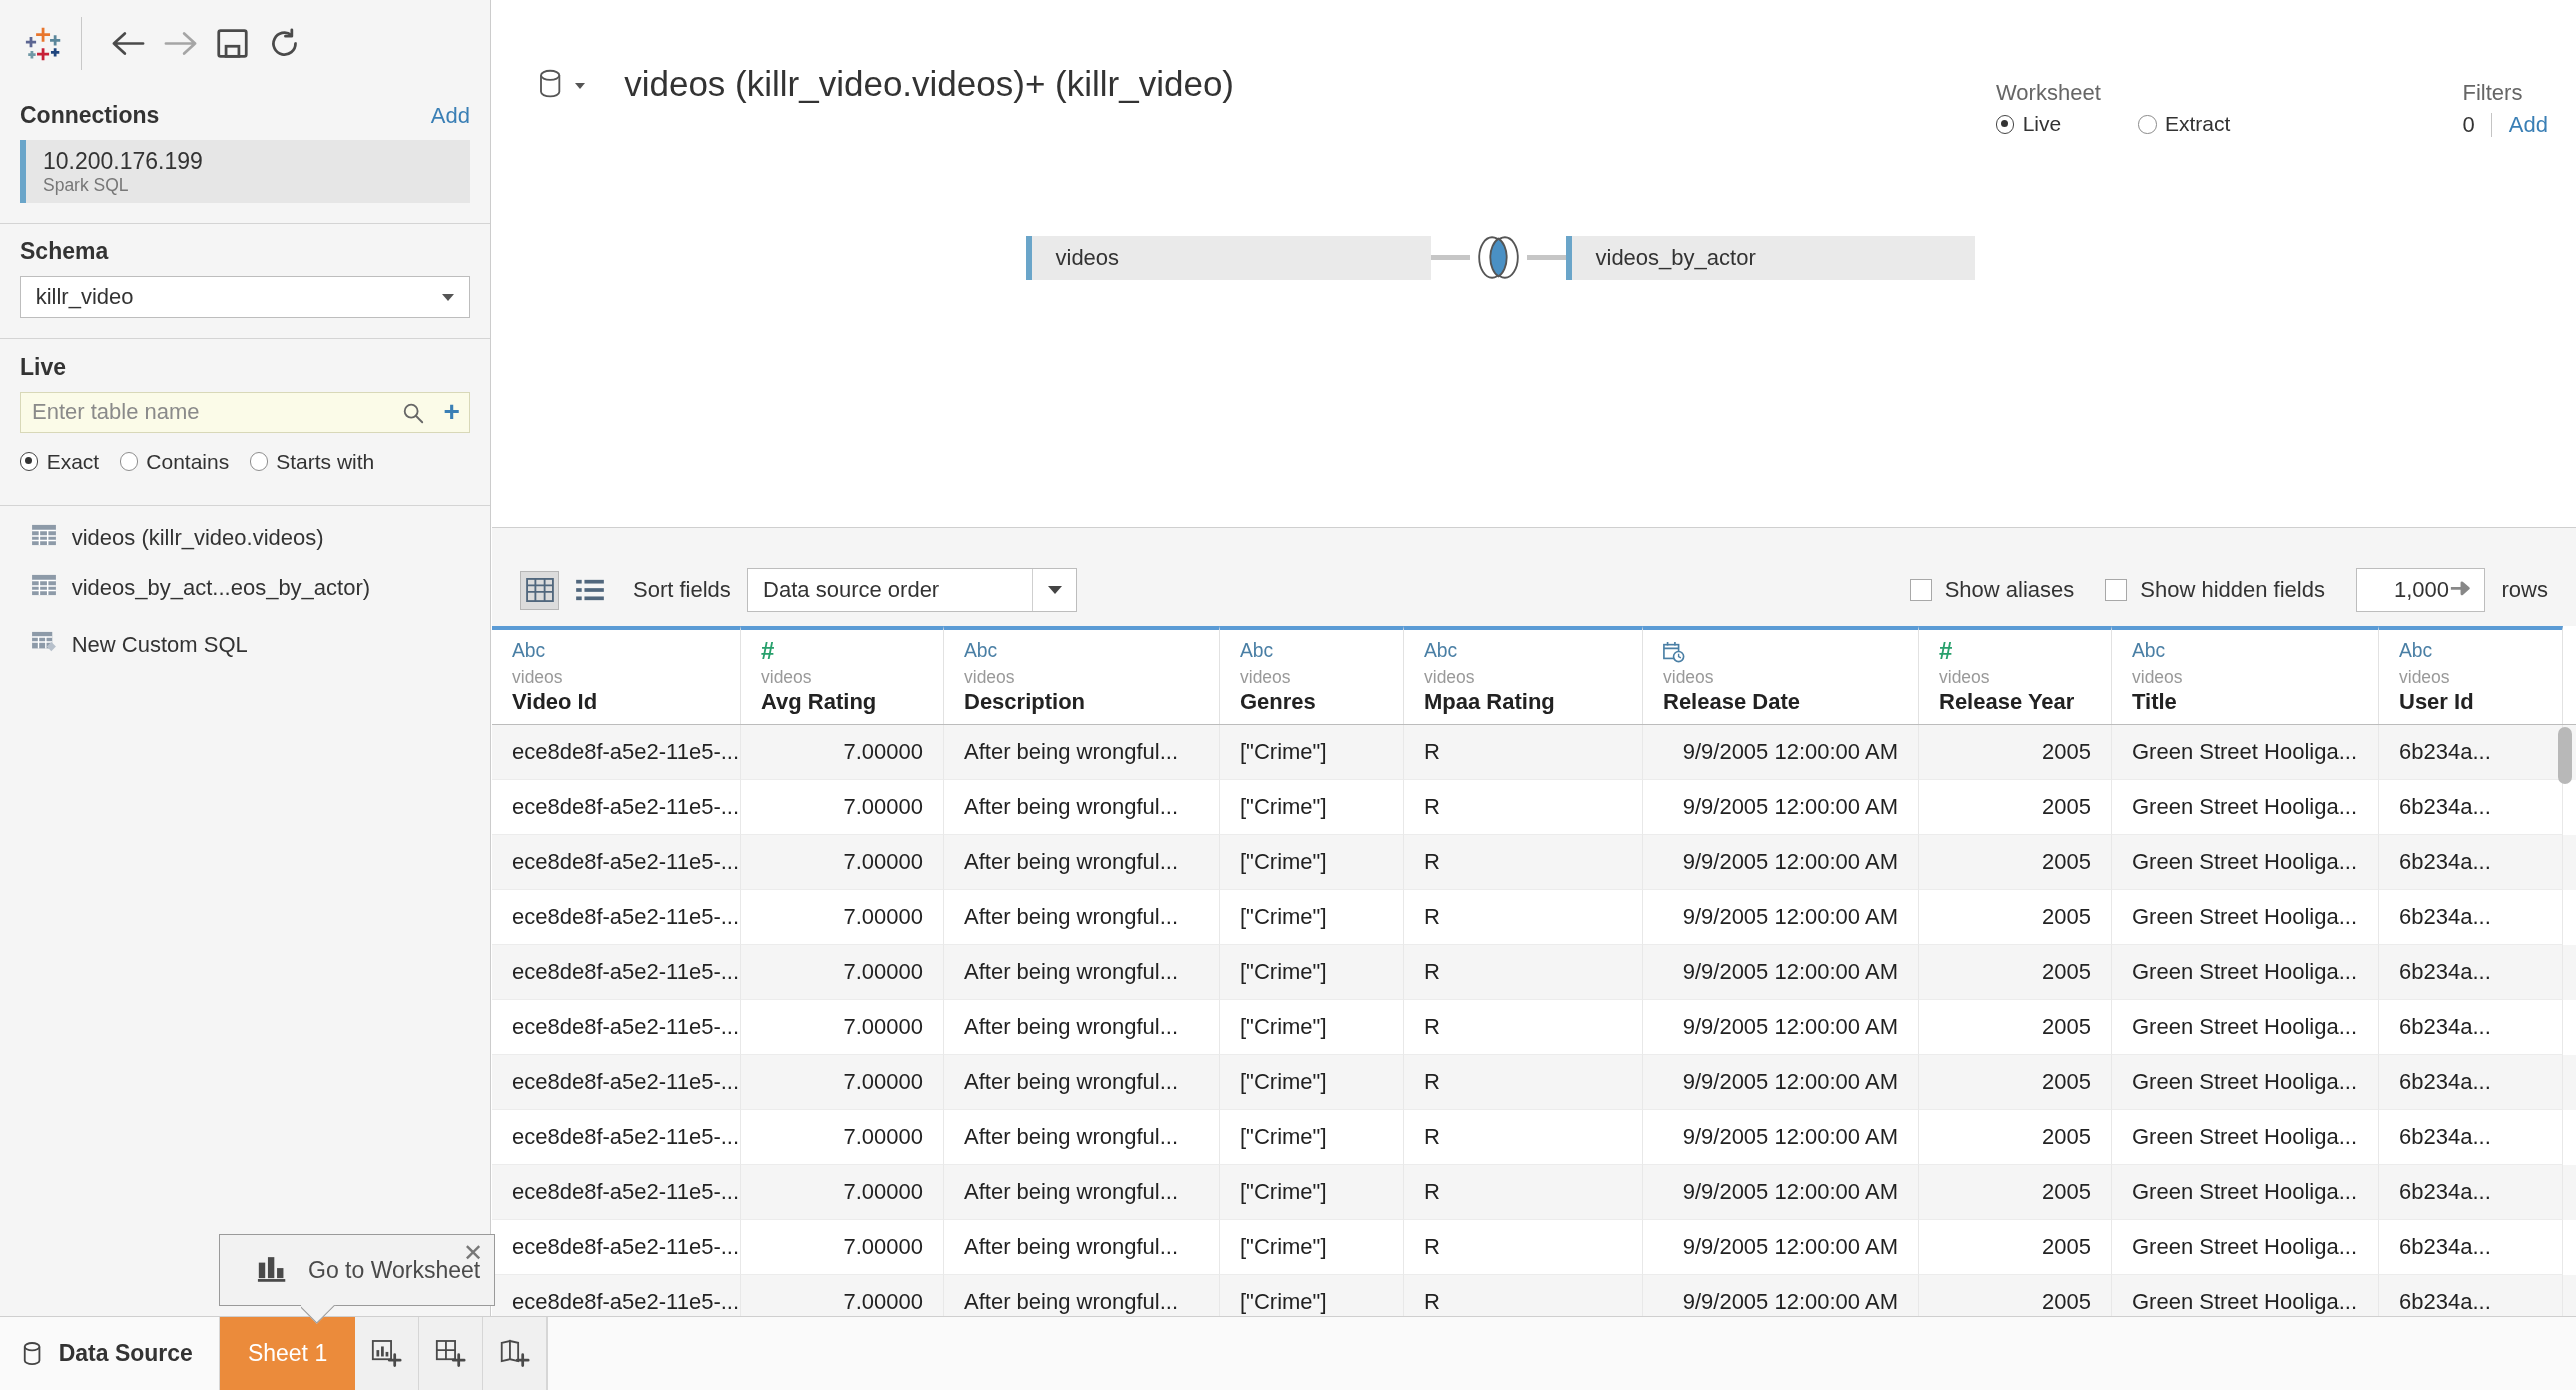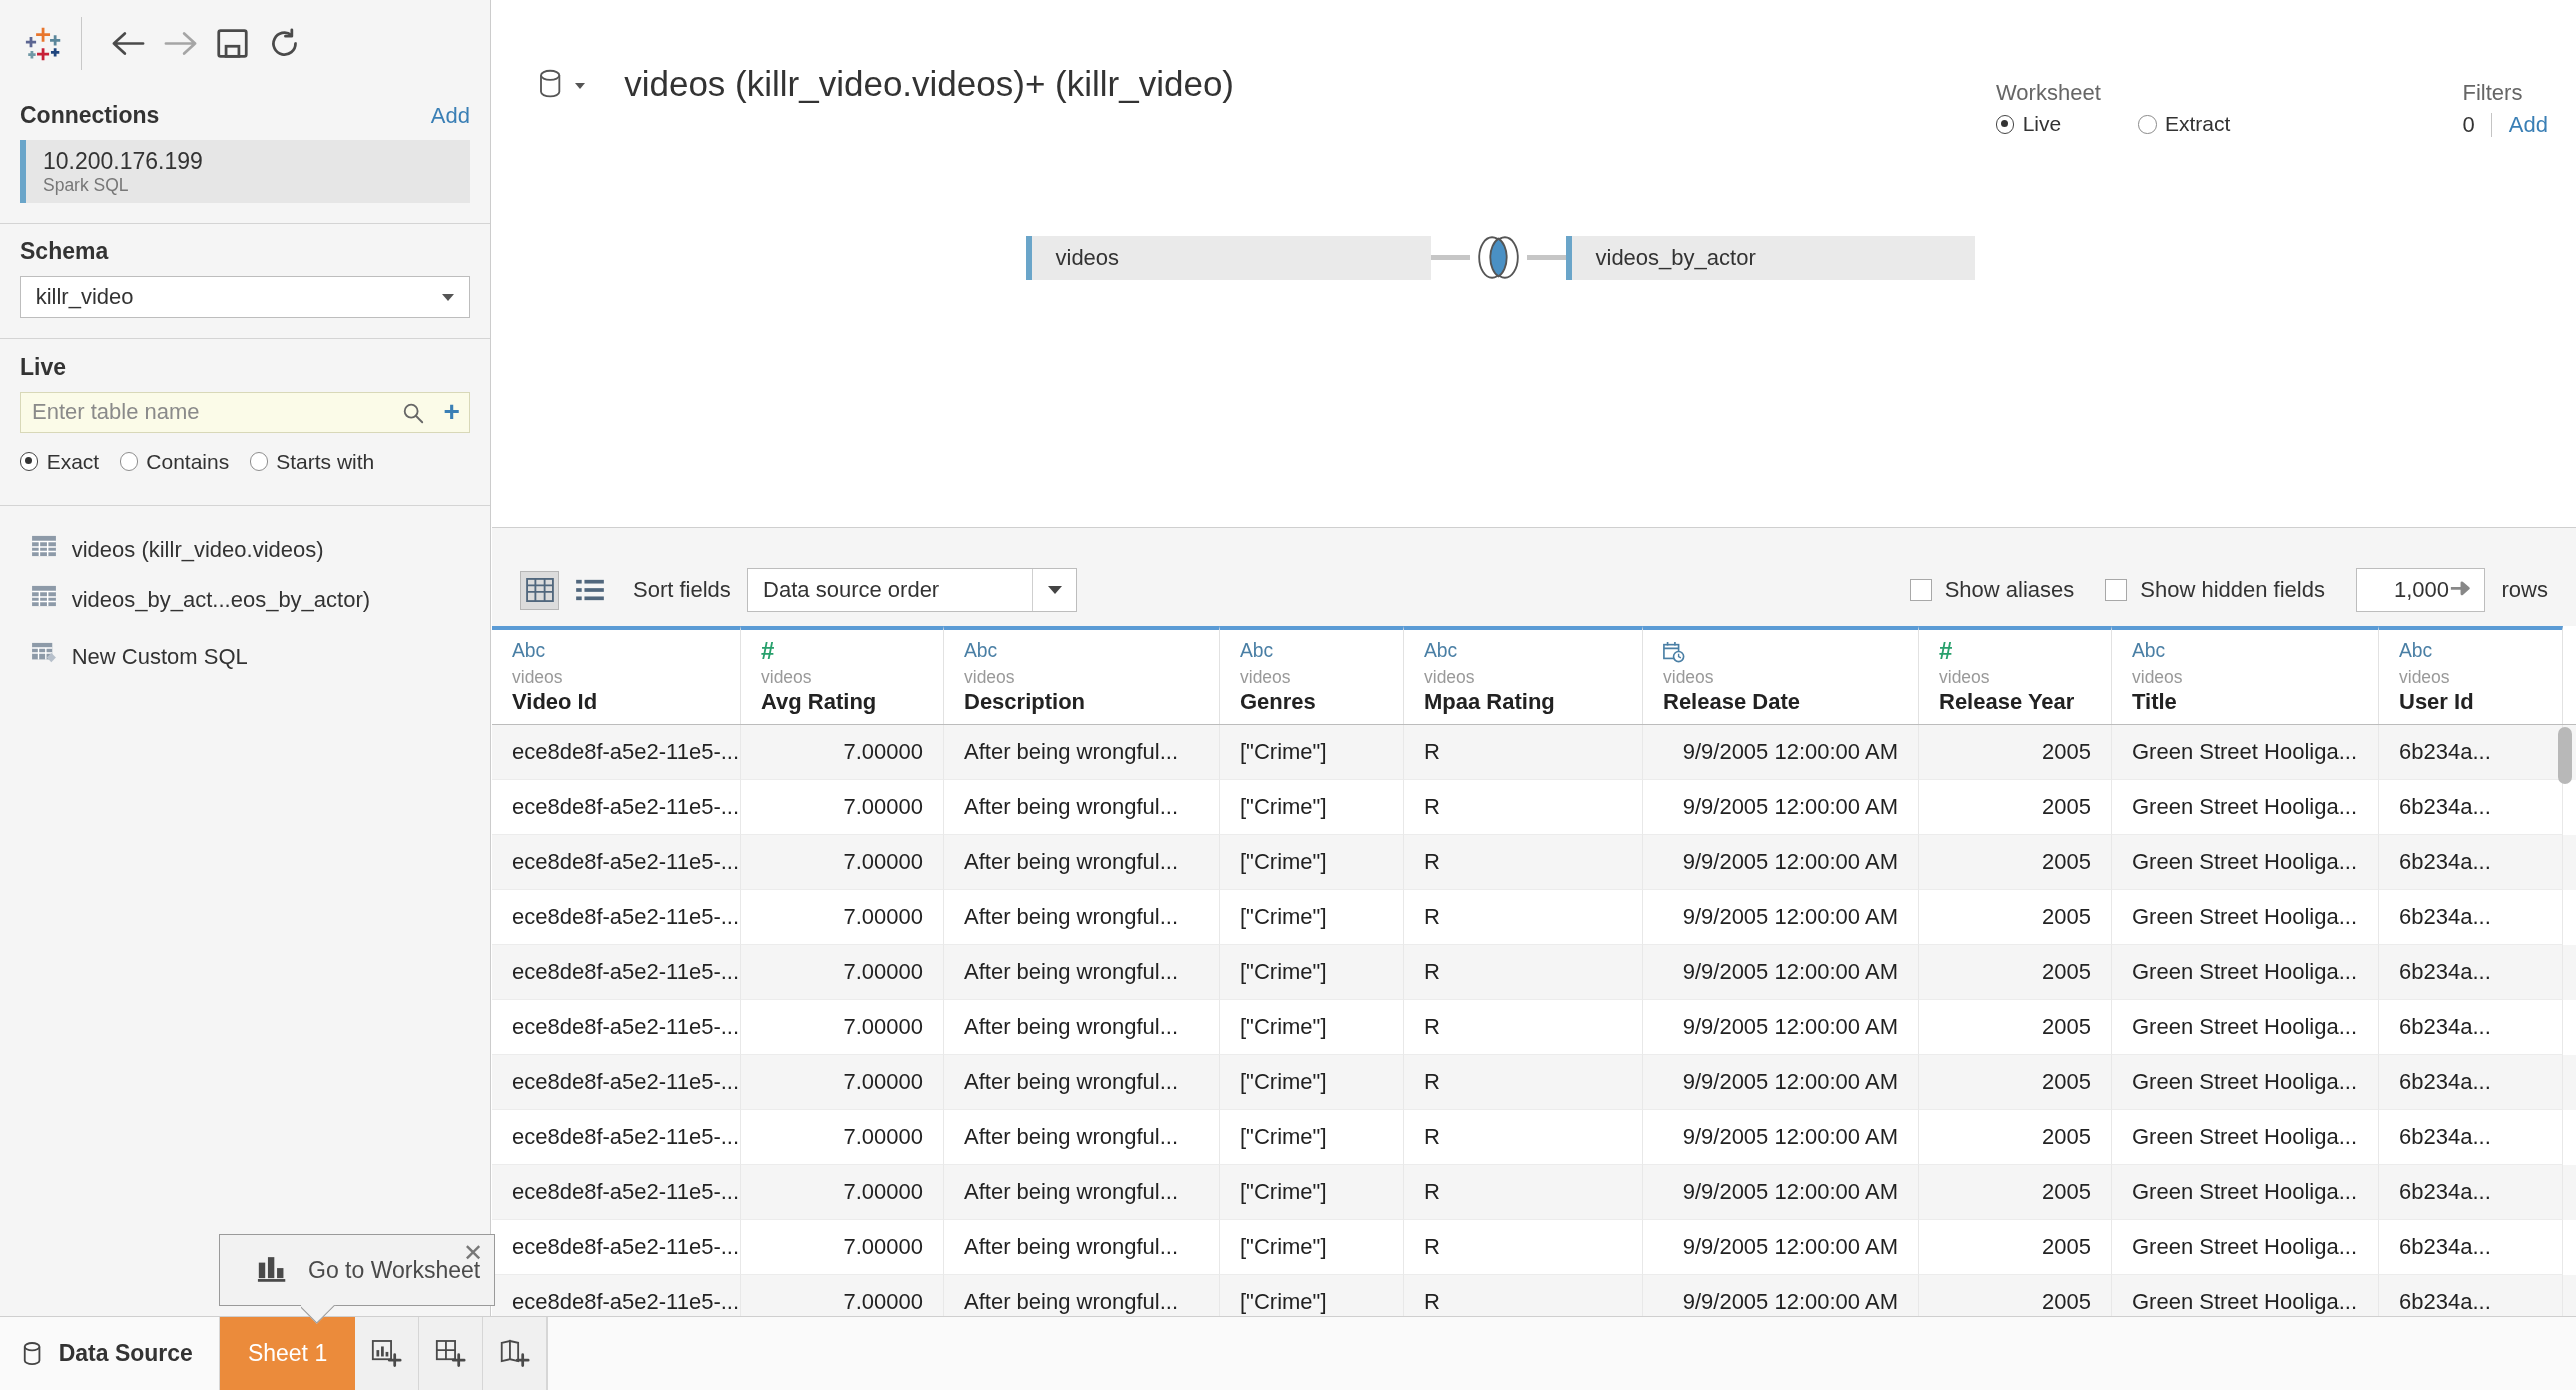--- a/index.html
+++ b/index.html
@@ -88,21 +88,21 @@
   }
   .radio.on { border-color: #444; }
   .radio.on::after {
     content: ""; position: absolute; left: 3.7px; top: 3.7px;
     width: 7.4px; height: 7.4px; border-radius: 50%; background: #333;
   }
   .radio-opt span { font-size: 21px; color: #333; }
 
   .tbl-list { padding-top: 7.4px; }
   .tbl-item {
-    display: flex; align-items: flex-end; gap: 14.7px;
+    display: flex; align-items: center; gap: 14.7px;
     height: 50px; padding-left: 11px; cursor: pointer;
   }
   .tbl-item span { font-size: 22px; color: #333; }
 
   
   #header {
     position: absolute; left: 492px; top: 0; right: 0; height: 525px;
     background: #ffffff;
     margin-top: 36px;
   }

